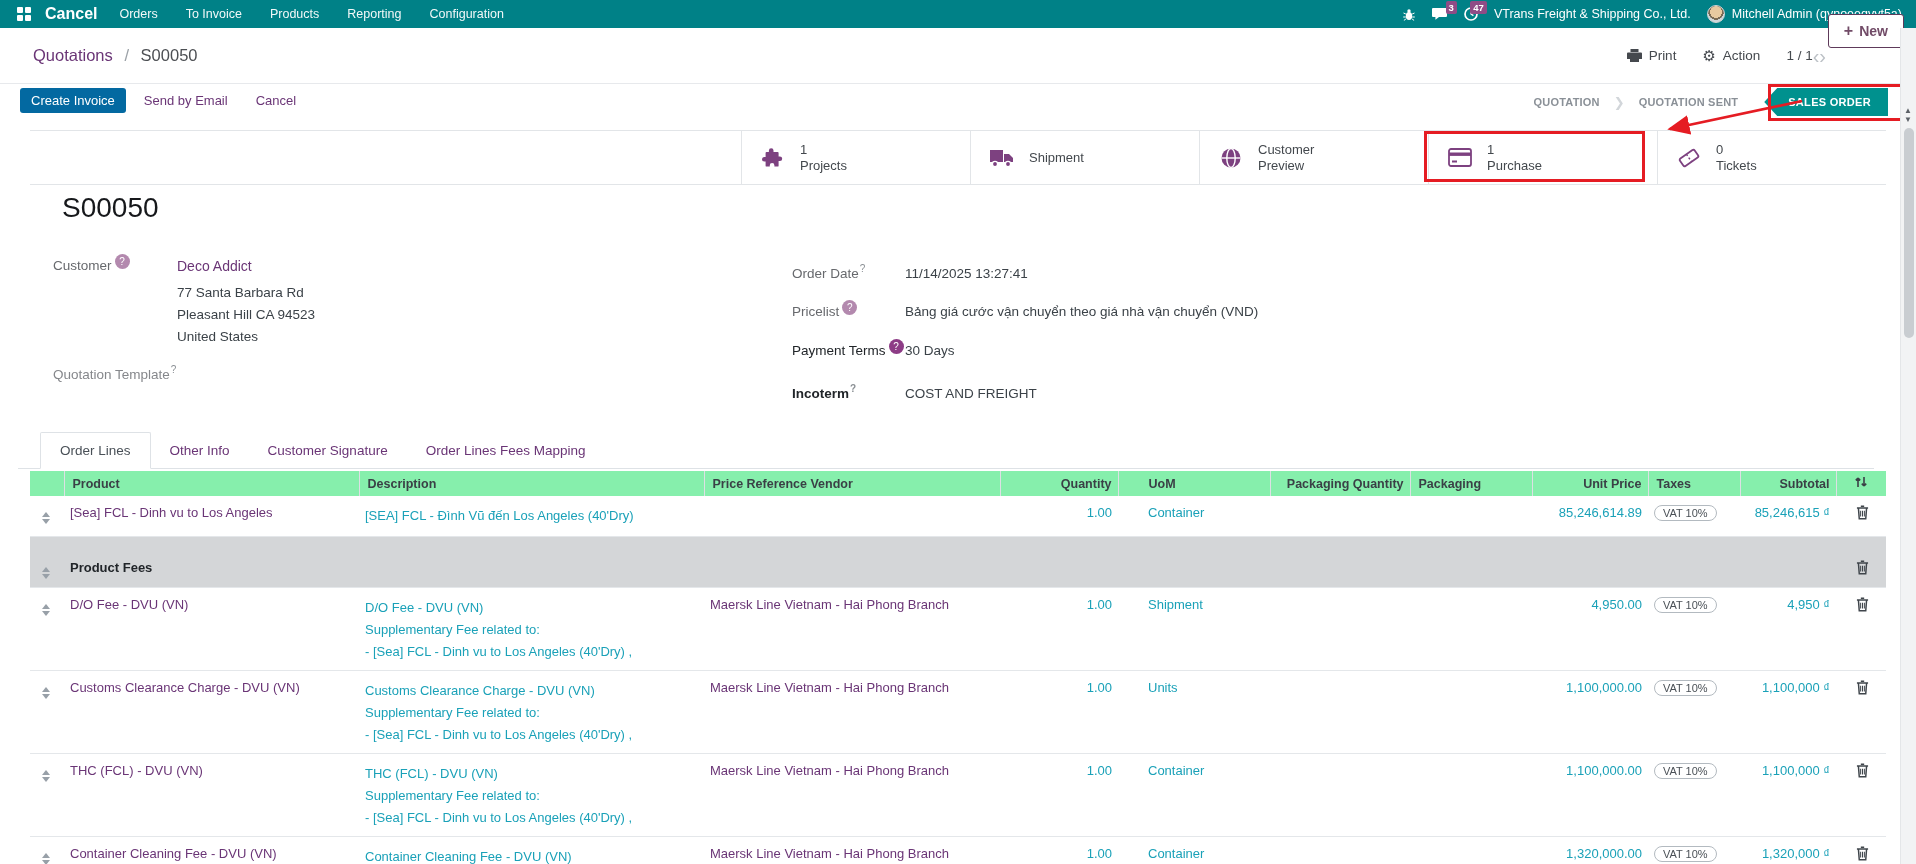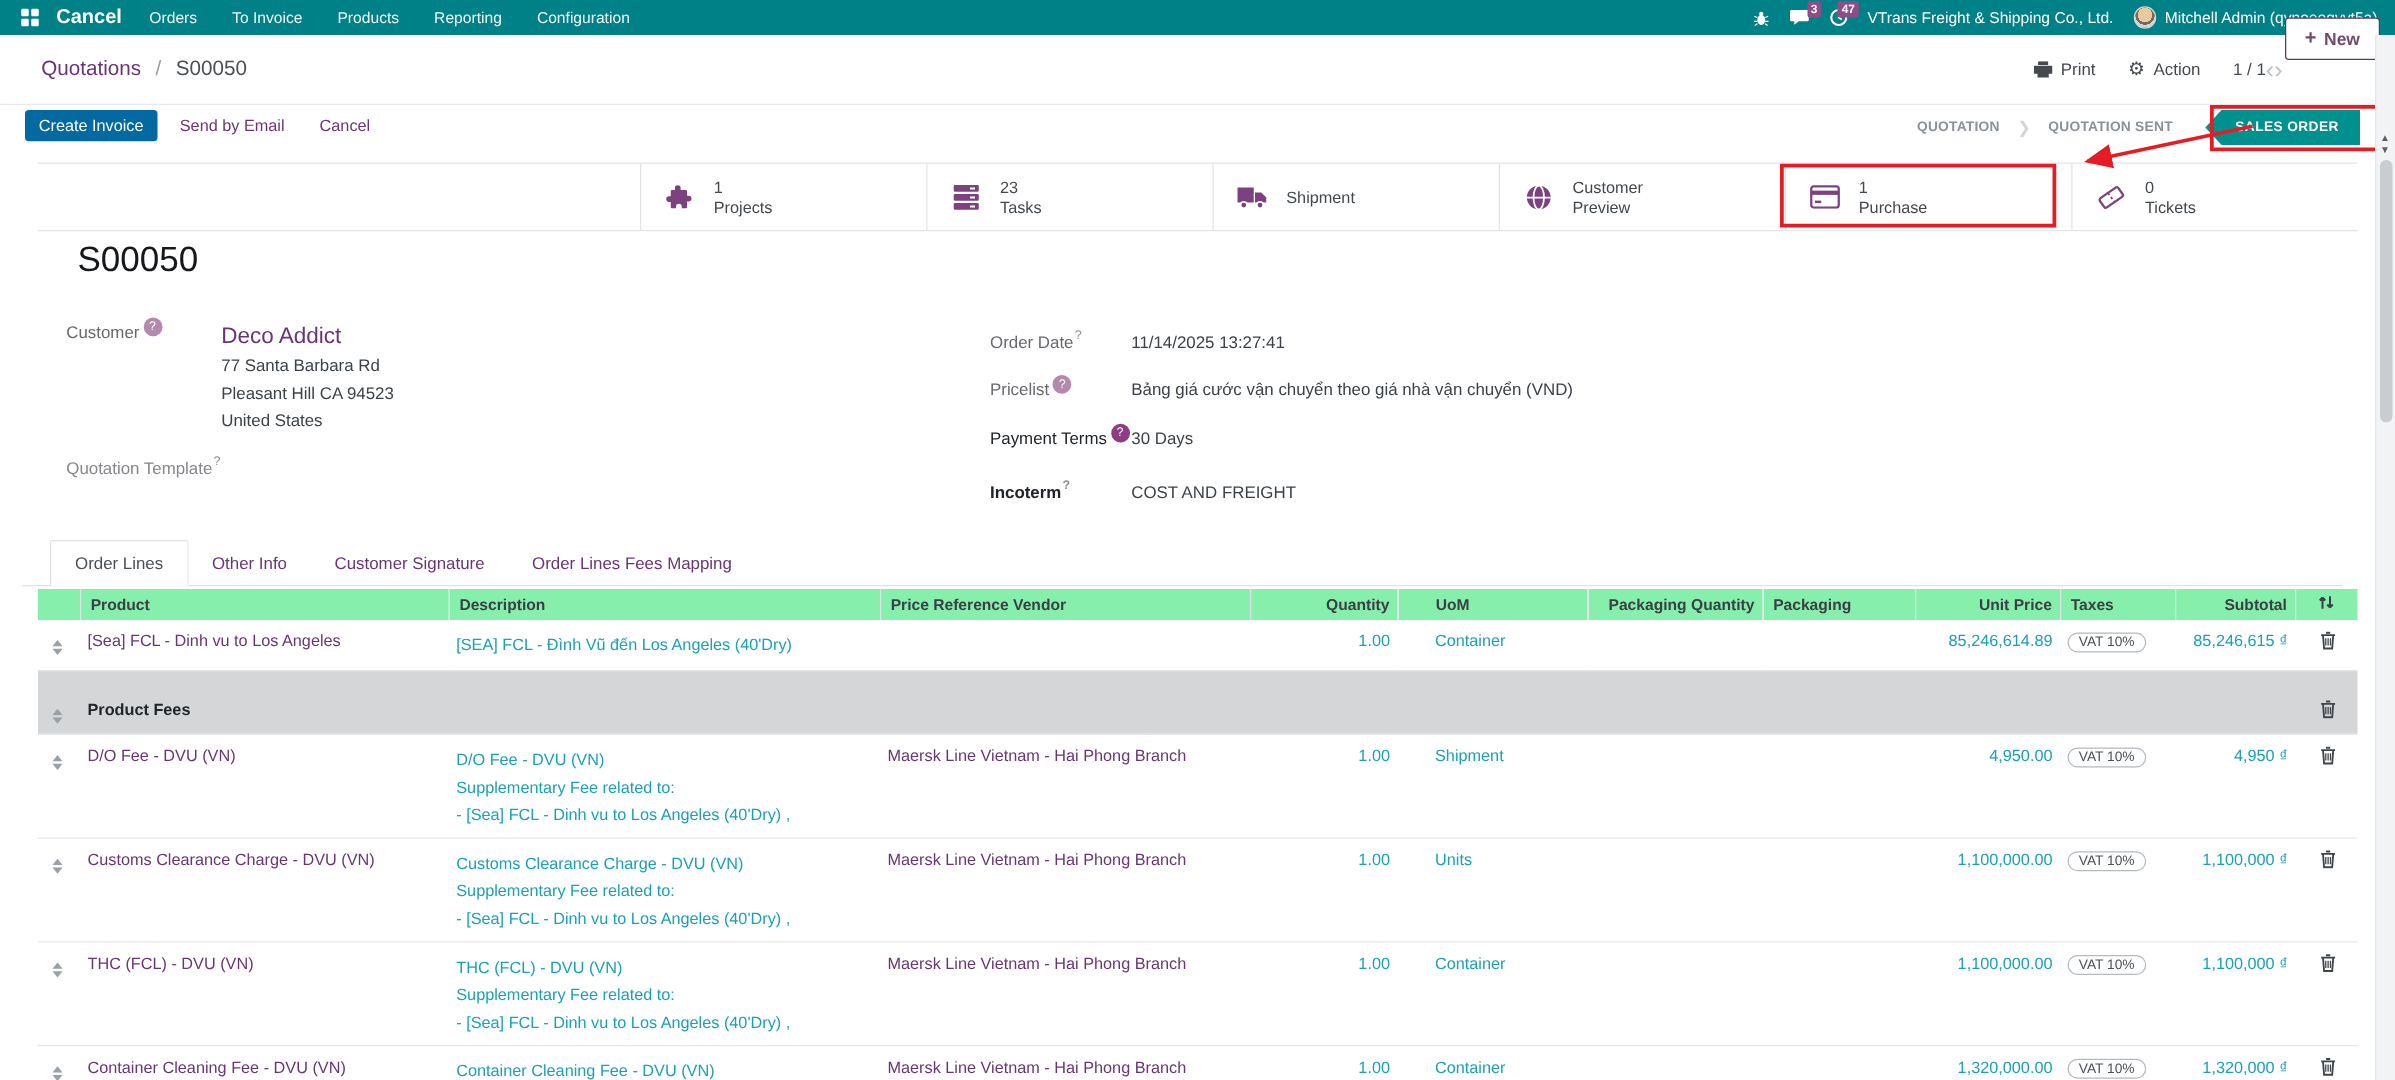--- a/index.html
+++ b/index.html
@@ -193,40 +193,20 @@
             <path fill="#7d4180" d="M10.2 2.2a2.3 2.3 0 0 1 2.3 2.3V6h4.2a.9.9 0 0 1 .9.9v3.6h1.3a2.3 2.3 0 1 1 0 4.6h-1.3v4.6a.9.9 0 0 1-.9.9h-3.3v-1.3a2.3 2.3 0 1 0-4.6 0v1.3H5.5a.9.9 0 0 1-.9-.9v-4.2H3.3a2.3 2.3 0 1 1 0-4.6h1.3V6.9a.9.9 0 0 1 .9-.9h2.4V4.5a2.3 2.3 0 0 1 2.3-2.3z"></path>
           </svg>
       </span>
       <span class="stat-text">
           <div class="v1">1</div>
           <div>Projects</div>
         </span>
     </div>
     <div class="stat-btn">
       <span class="stat-ico">
-        <svg width="24" height="22" viewBox="0 0 24 22">
-            <g fill="#7d4180">
-              <rect x="2" y="1" width="20" height="5.4" rx="1"></rect>
-              <rect x="2" y="8.2" width="20" height="5.4" rx="1"></rect>
-              <rect x="2" y="15.4" width="20" height="5.4" rx="1"></rect>
-            </g>
-            <g fill="#fff">
-              <rect x="15" y="3" width="4" height="1.6"></rect>
-              <rect x="15" y="10.2" width="4" height="1.6"></rect>
-              <rect x="15" y="17.4" width="4" height="1.6"></rect>
-            </g>
-          </svg>
-      </span>
-      <span class="stat-text">
-          <div class="v1">23</div>
-          <div>Tasks</div>
-        </span>
-    </div>
-    <div class="stat-btn">
-      <span class="stat-ico">
         <svg width="26" height="20" viewBox="0 0 26 20">
             <path fill="#7d4180" d="M1 2h13v12H1z M15 6h5l4 4v4h-9z"></path>
             <circle cx="6" cy="16" r="2.6" fill="#7d4180" stroke="#fff" stroke-width="1.4"></circle>
             <circle cx="19" cy="16" r="2.6" fill="#7d4180" stroke="#fff" stroke-width="1.4"></circle>
           </svg>
       </span>
       <span class="stat-text">
           <div>Shipment</div>
         </span>
     </div>
@@ -268,21 +248,21 @@
       <span class="stat-text">
           <div class="v1">0</div>
           <div>Tickets</div>
         </span>
     </div>
   </div>
 
   <h1 class="doc-title">S00050</h1>
 
   <span class="fld-label" style="left:53px;top:258px"><span>Customer</span><span class="qb">?</span></span>
-  <span class="fld-value" style="left:177px;top:258px"><span class="link" style="font-size:18px">Deco Addict</span></span>
+  <span class="fld-value" style="left:177px;top:258px"><span class="link" style="font-size:14px">Deco Addict</span></span>
   <div class="addr">
     <div>77 Santa Barbara Rd</div>
     <div>Pleasant Hill CA 94523</div>
     <div>United States</div>
   </div>
   <span class="fld-label" style="left:53px;top:367px;color:#85878b"><span>Quotation Template</span><span class="qs">?</span></span>
   <span class="fld-value" style="left:177px;top:367px"></span>
 
   <span class="fld-label" style="left:792px;top:266px"><span>Order Date</span><span class="qs">?</span></span>
   <span class="fld-value" style="left:905px;top:266px">11/14/2025 13:27:41</span>

